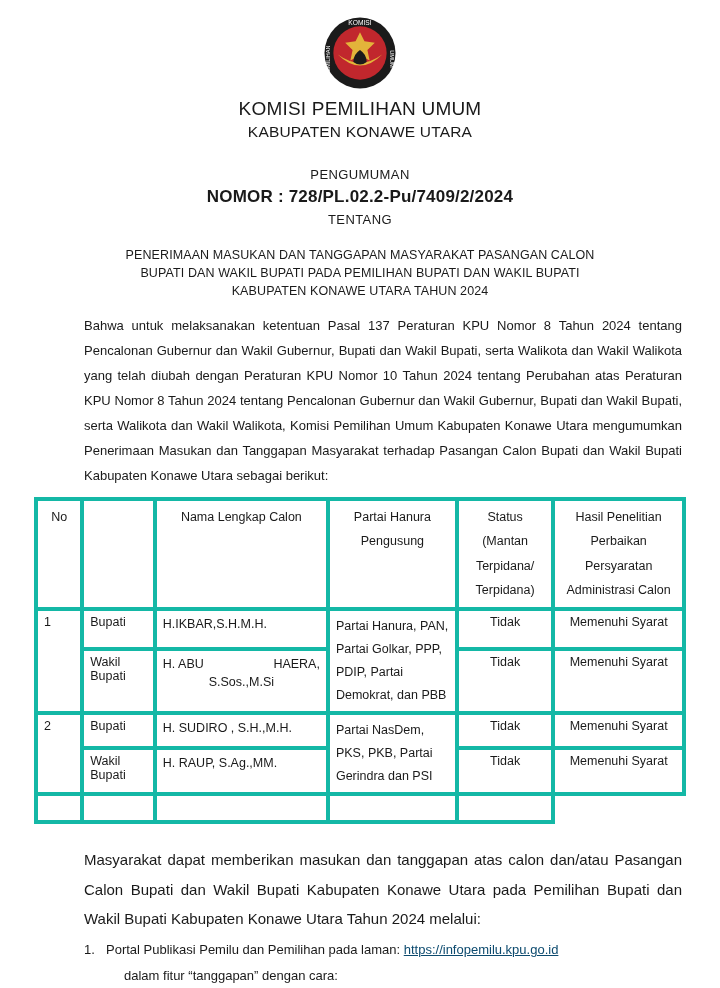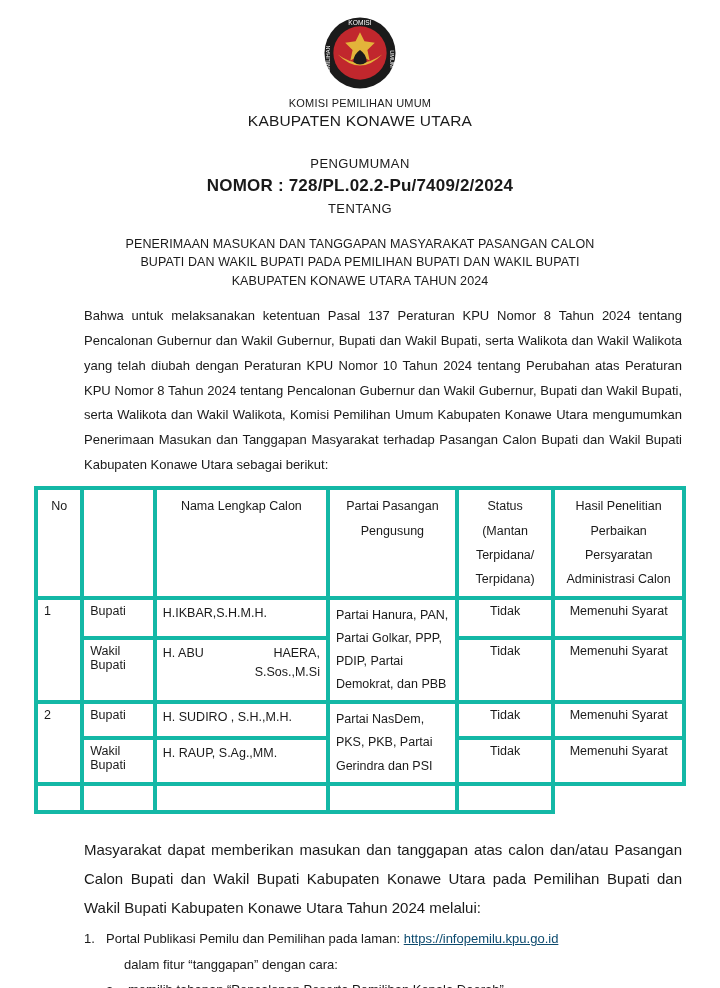--- a/index.html
+++ b/index.html
@@ -33,21 +33,21 @@
     position: relative;
   }
   .logo svg { display: block; }
 
   
   .header {
     text-align: center;
     line-height: 1.35;
   }
   .header .line1 {
-    font-size: 11px;
+    font-size: 19px;
     letter-spacing: 0.2px;
   }
   .header .line2 {
     font-size: 15.5px;
     letter-spacing: 0.2px;
   }
 
   .announce {
     text-align: center;
     margin-top: 22px;
@@ -101,21 +101,21 @@
   }
   th.c-no { width: 38px; text-align: left; padding-left: 5px; }
   th.c-jab { width: 68px; }
   th.c-nama { width: 186px; }
   th.c-partai { width: 140px; }
   th.c-status { width: 92px; }
   th.c-hasil { width: 140px; }
 
   td.no { text-align: left; padding-left: 5px; }
   td.jab { text-align: left; margin-top: 36px; }
-  td.nama { text-align: right; line-height: 1.5; }
+  td.nama { text-align: center; line-height: 1.5; }
   td.partai { text-align: left; line-height: 1.85; vertical-align: middle; }
   td.status { text-align: center; }
   td.hasil { text-align: center; }
 
   .nama-spread {
     display: flex;
     justify-content: space-between;
   }
 
   .spacer-row td { height: 16px; border-top: none; }
@@ -205,21 +205,21 @@
 
   <div class="para">Bahwa untuk melaksanakan ketentuan Pasal 137 Peraturan KPU Nomor 8 Tahun 2024 tentang Pencalonan Gubernur dan Wakil Gubernur,  Bupati dan Wakil Bupati, serta Walikota  dan  Wakil Walikota  yang  telah diubah  dengan  Peraturan  KPU  Nomor  10 Tahun 2024 tentang Perubahan atas Peraturan KPU Nomor 8 Tahun 2024 tentang Pencalonan Gubernur dan Wakil Gubernur,  Bupati dan Wakil Bupati, serta Walikota dan Wakil Walikota, Komisi Pemilihan Umum Kabupaten Konawe Utara mengumumkan Penerimaan Masukan dan Tanggapan Masyarakat terhadap Pasangan Calon Bupati dan Wakil Bupati Kabupaten Konawe Utara sebagai berikut:</div>
 
   <table class="tbl">
     <thead>
       <tr>
         <th class="c-no">No</th>
         <th class="c-jab"></th>
         <th class="c-nama">Nama Lengkap  Calon</th>
         <th class="c-partai">
-          <div>Partai Pasangan</div>
+          <div>Partai Hanura</div>
           <div>Pengusung</div>
         </th>
         <th class="c-status">
           <div>Status</div>
           <div>(Mantan</div>
           <div>Terpidana/</div>
           <div>Terpidana)</div>
         </th>
         <th class="c-hasil">
           <div>Hasil Penelitian</div>

